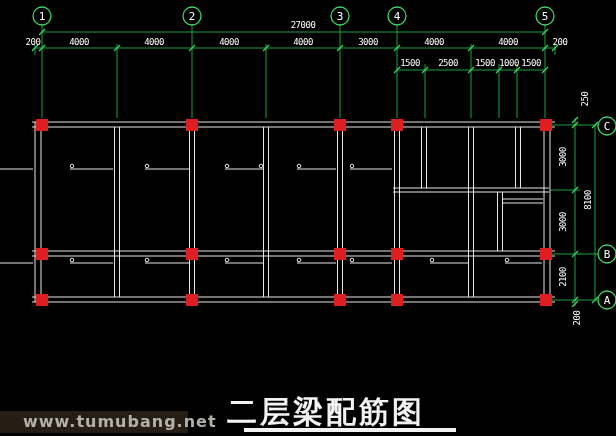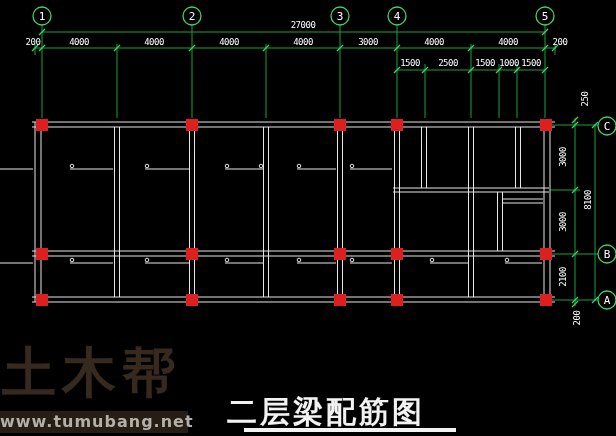--- a/index.html
+++ b/index.html
@@ -5,21 +5,21 @@
   html,body{margin:0;padding:0;background:#000;}
   #stage{position:relative;width:616px;height:436px;background:#000;overflow:hidden;
          font-family:"DejaVu Sans",sans-serif;}
   #cad-svg{position:absolute;left:0;top:0;}
   .dimtxt{font-family:"DejaVu Sans Mono",monospace;font-size:9px;fill:#ffffff;letter-spacing:-0.5px;}
   .bubbletxt{font-family:"DejaVu Sans Mono",monospace;font-size:11px;fill:#ffffff;}
   #wm-logo{position:absolute;left:2px;top:346px;font-size:54px;font-weight:bold;
            color:#38291e;letter-spacing:6px;line-height:1;font-family:"DejaVu Sans",sans-serif;}
   #wm-bar{position:absolute;left:0;top:411px;width:188px;height:22px;background:#261d15;}
   #wm-url{font-family:"DejaVu Sans",sans-serif;font-size:16px;font-weight:bold;color:#b3afa9;
-          letter-spacing:1px;line-height:22px;padding-left:0;}
+          letter-spacing:1px;line-height:22px;padding-left:23px;}
   #plan-title{position:absolute;left:227px;top:395px;font-size:30px;font-weight:bold;
           color:#f2f2f2;letter-spacing:3px;line-height:1.1;font-family:"DejaVu Sans",sans-serif;white-space:nowrap;}
   #title-underline{position:absolute;left:244px;top:428px;width:212px;height:4px;background:#f2f2f2;}
 </style>
 </head>
 <body>
 
 <div id="stage">
   <svg id="cad-svg" width="616" height="436" viewBox="0 0 616 436">
       <line x1="42" y1="32" x2="545" y2="32" stroke="#17a33c" stroke-width="1"></line>
@@ -176,20 +176,19 @@
       <text x="509" y="66" text-anchor="middle" class="dimtxt">1000</text>
       <text x="531" y="66" text-anchor="middle" class="dimtxt">1500</text>
       <text x="585" y="102" text-anchor="middle" class="dimtxt" transform="rotate(-90 585 99)">250</text>
       <text x="563" y="160" text-anchor="middle" class="dimtxt" transform="rotate(-90 563 157)">3000</text>
       <text x="563" y="225" text-anchor="middle" class="dimtxt" transform="rotate(-90 563 222)">3000</text>
       <text x="563" y="280" text-anchor="middle" class="dimtxt" transform="rotate(-90 563 277)">2100</text>
       <text x="577" y="321" text-anchor="middle" class="dimtxt" transform="rotate(-90 577 318)">200</text>
       <text x="588" y="203" text-anchor="middle" class="dimtxt" transform="rotate(-90 588 200)">8100</text>
     </svg>
 
-  <div id="wm-logo">土木帮</div>
   <div id="wm-bar">
     <div id="wm-url">www.tumubang.net</div>
   </div>
 
   <div id="plan-title">二层梁配筋图</div>
   <div id="title-underline"></div>
 </div>
 
 </body></html>

